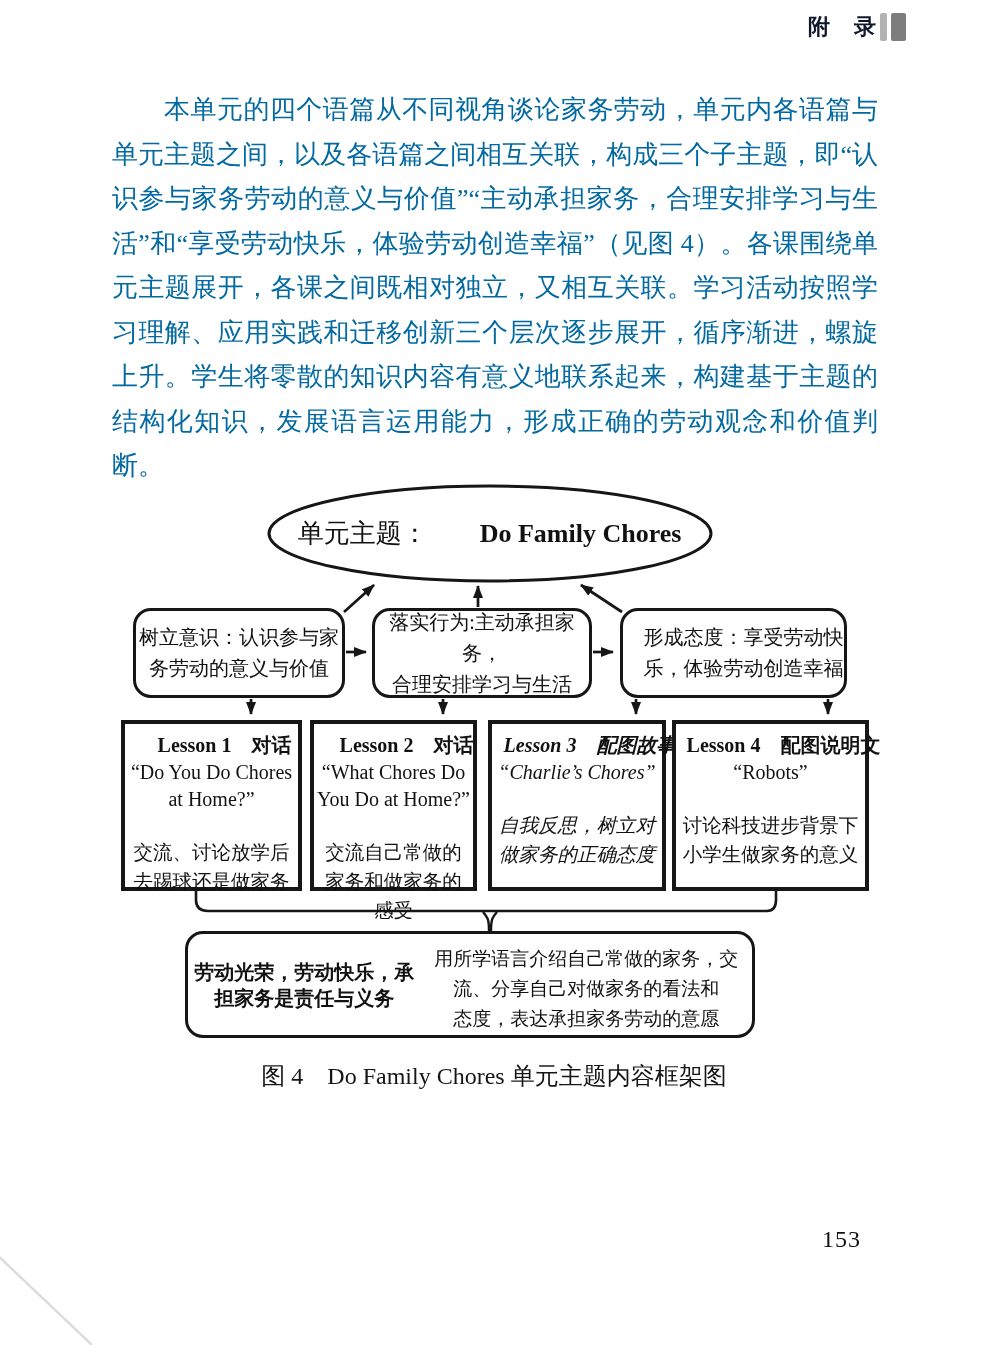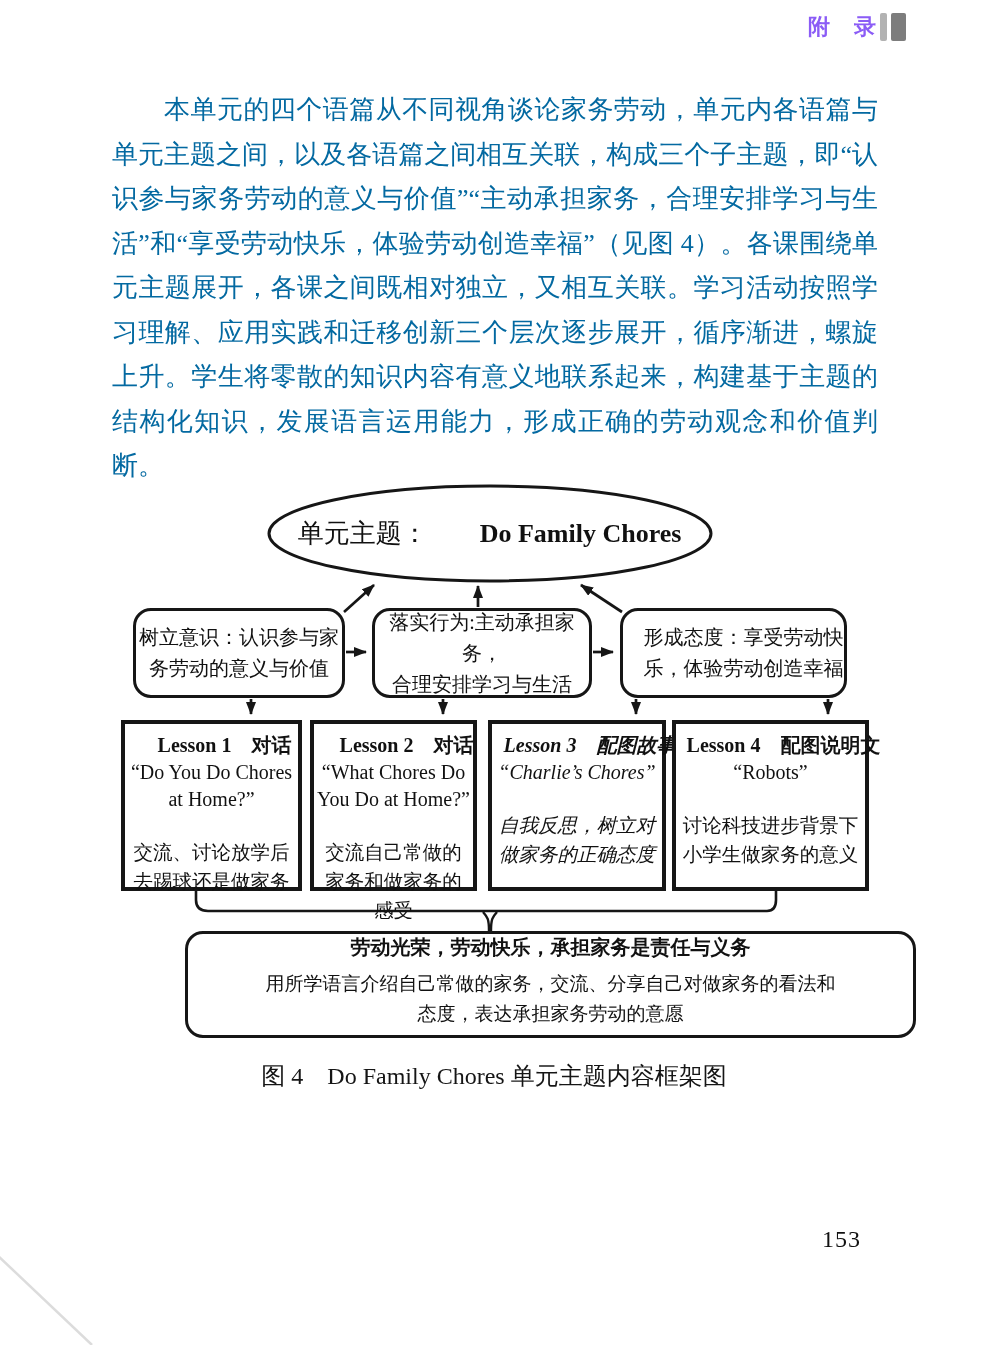--- a/index.html
+++ b/index.html
@@ -11,21 +11,21 @@
     font-family:"Liberation Serif","DejaVu Serif",serif;
     color:#111111;
     overflow:hidden;
   }
   .abs{position:absolute;}
   
   .running-head{
     top:12px;left:808px;
     font-family:"Liberation Sans","DejaVu Sans",sans-serif;
     font-weight:700;font-size:22px;letter-spacing:1px;
-    color:#8b5cf6;white-space:nowrap;
+    color:#0f172a;white-space:nowrap;
   }
   .head-bar{top:13px;height:28px;border-radius:2px;}
   .head-bar.light{left:880px;width:7px;background:#b2b2b2;}
   .head-bar.dark{left:891px;width:15px;background:#7d7d7d;}
   
   .intro{
     top:62px;left:112px;width:766px;
     font-size:26px;line-height:44.5px;
     text-align:justify;text-indent:2em;
     color:#0369a1;
@@ -61,24 +61,24 @@
   }
   .lesson.l1{left:121px;width:181px;}
   .lesson.l2{left:310px;width:167px;}
   .lesson.l3{left:488px;width:178px;font-style:italic;}
   .lesson.l4{left:672px;width:197px;}
   .lesson .ltitle{font-weight:700;font-size:20px;line-height:27px;white-space:nowrap;margin-left:26px;}
   .lesson .lsub{font-size:20px;line-height:27px;white-space:pre-line;}
   .lesson .ldesc{font-size:19.5px;line-height:29px;white-space:pre-line;margin-top:25px;}
   
   .outcome{
-    top:931px;left:185px;width:731px;height:107px;
+    top:931px;left:185px;width:570px;height:107px;
     border:3px solid #161616;border-radius:18px;
     background:#fff;box-sizing:border-box;
-    display:flex;flex-direction:column;align-items:center;justify-content:flex-start;
+    display:flex;flex-direction:row;align-items:center;justify-content:flex-end;
     text-align:center;
   }
   .outcome .otitle{font-weight:700;font-size:20px;line-height:26px;}
   .outcome .obody{font-size:19px;line-height:30px;white-space:pre-line;margin-top:9px;}
   
   .caption{
     top:1059px;left:0;width:988px;
     text-align:center;font-size:24px;line-height:34px;
     color:#151515;
   }

